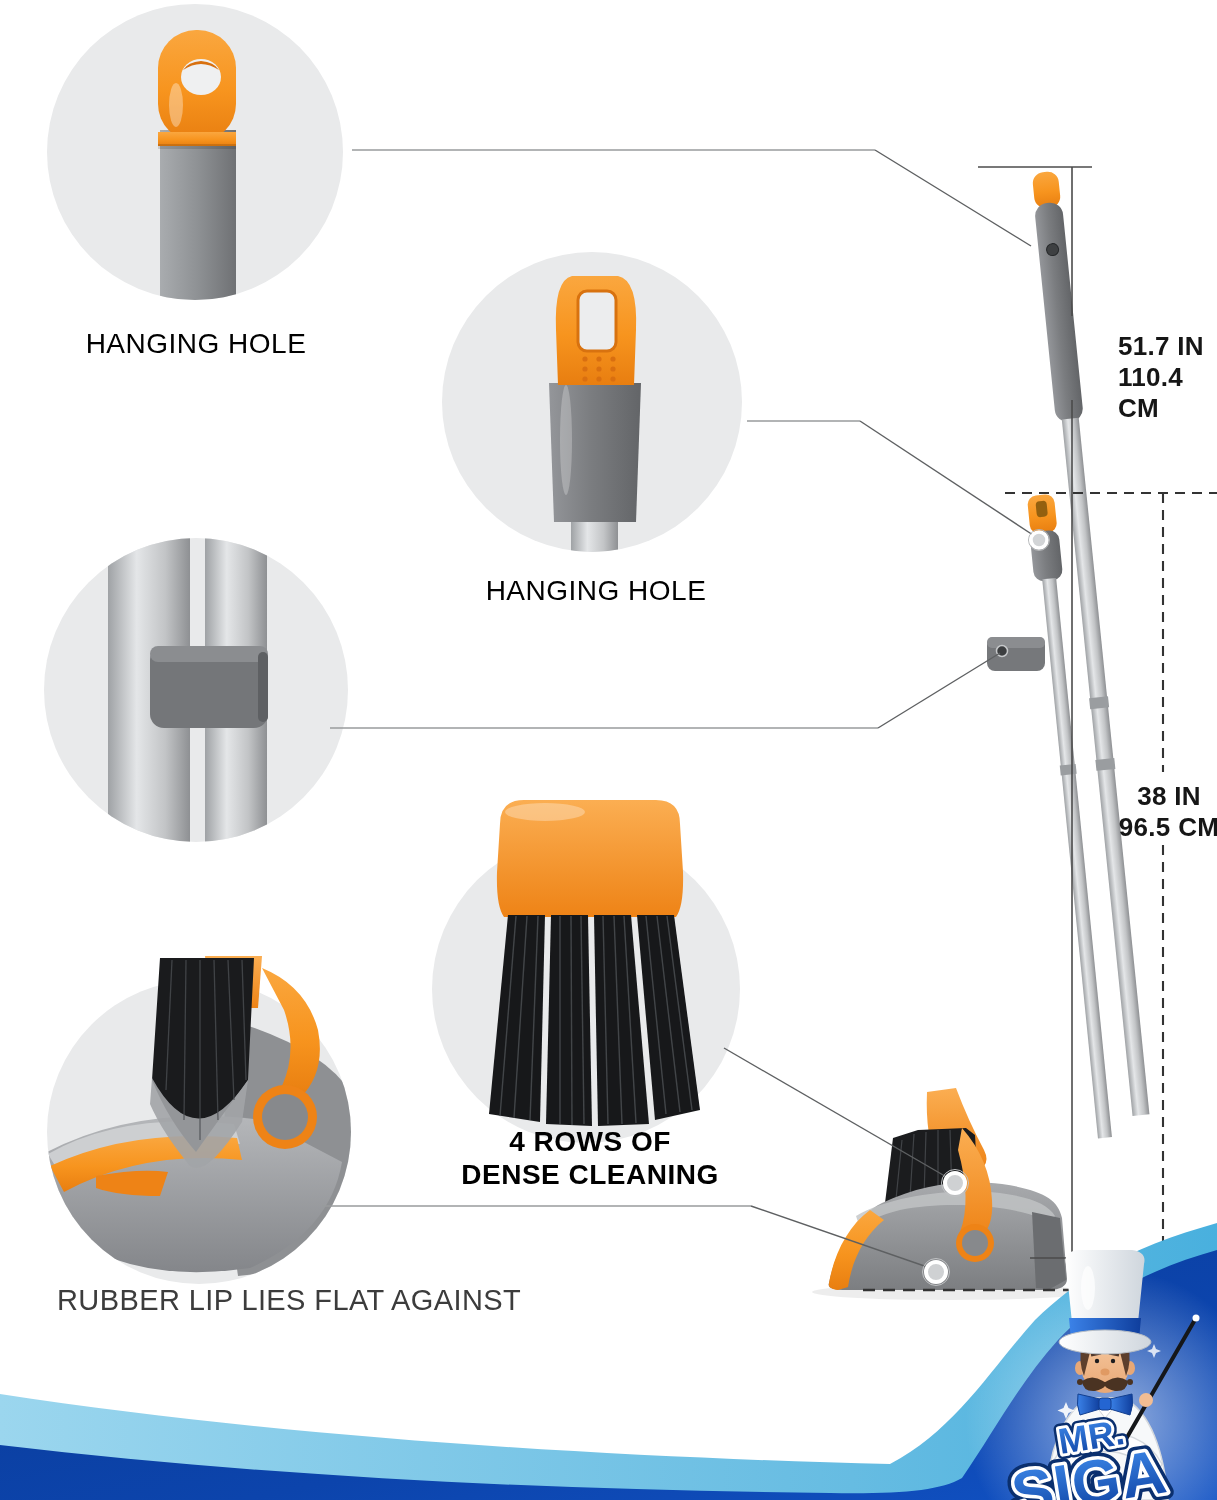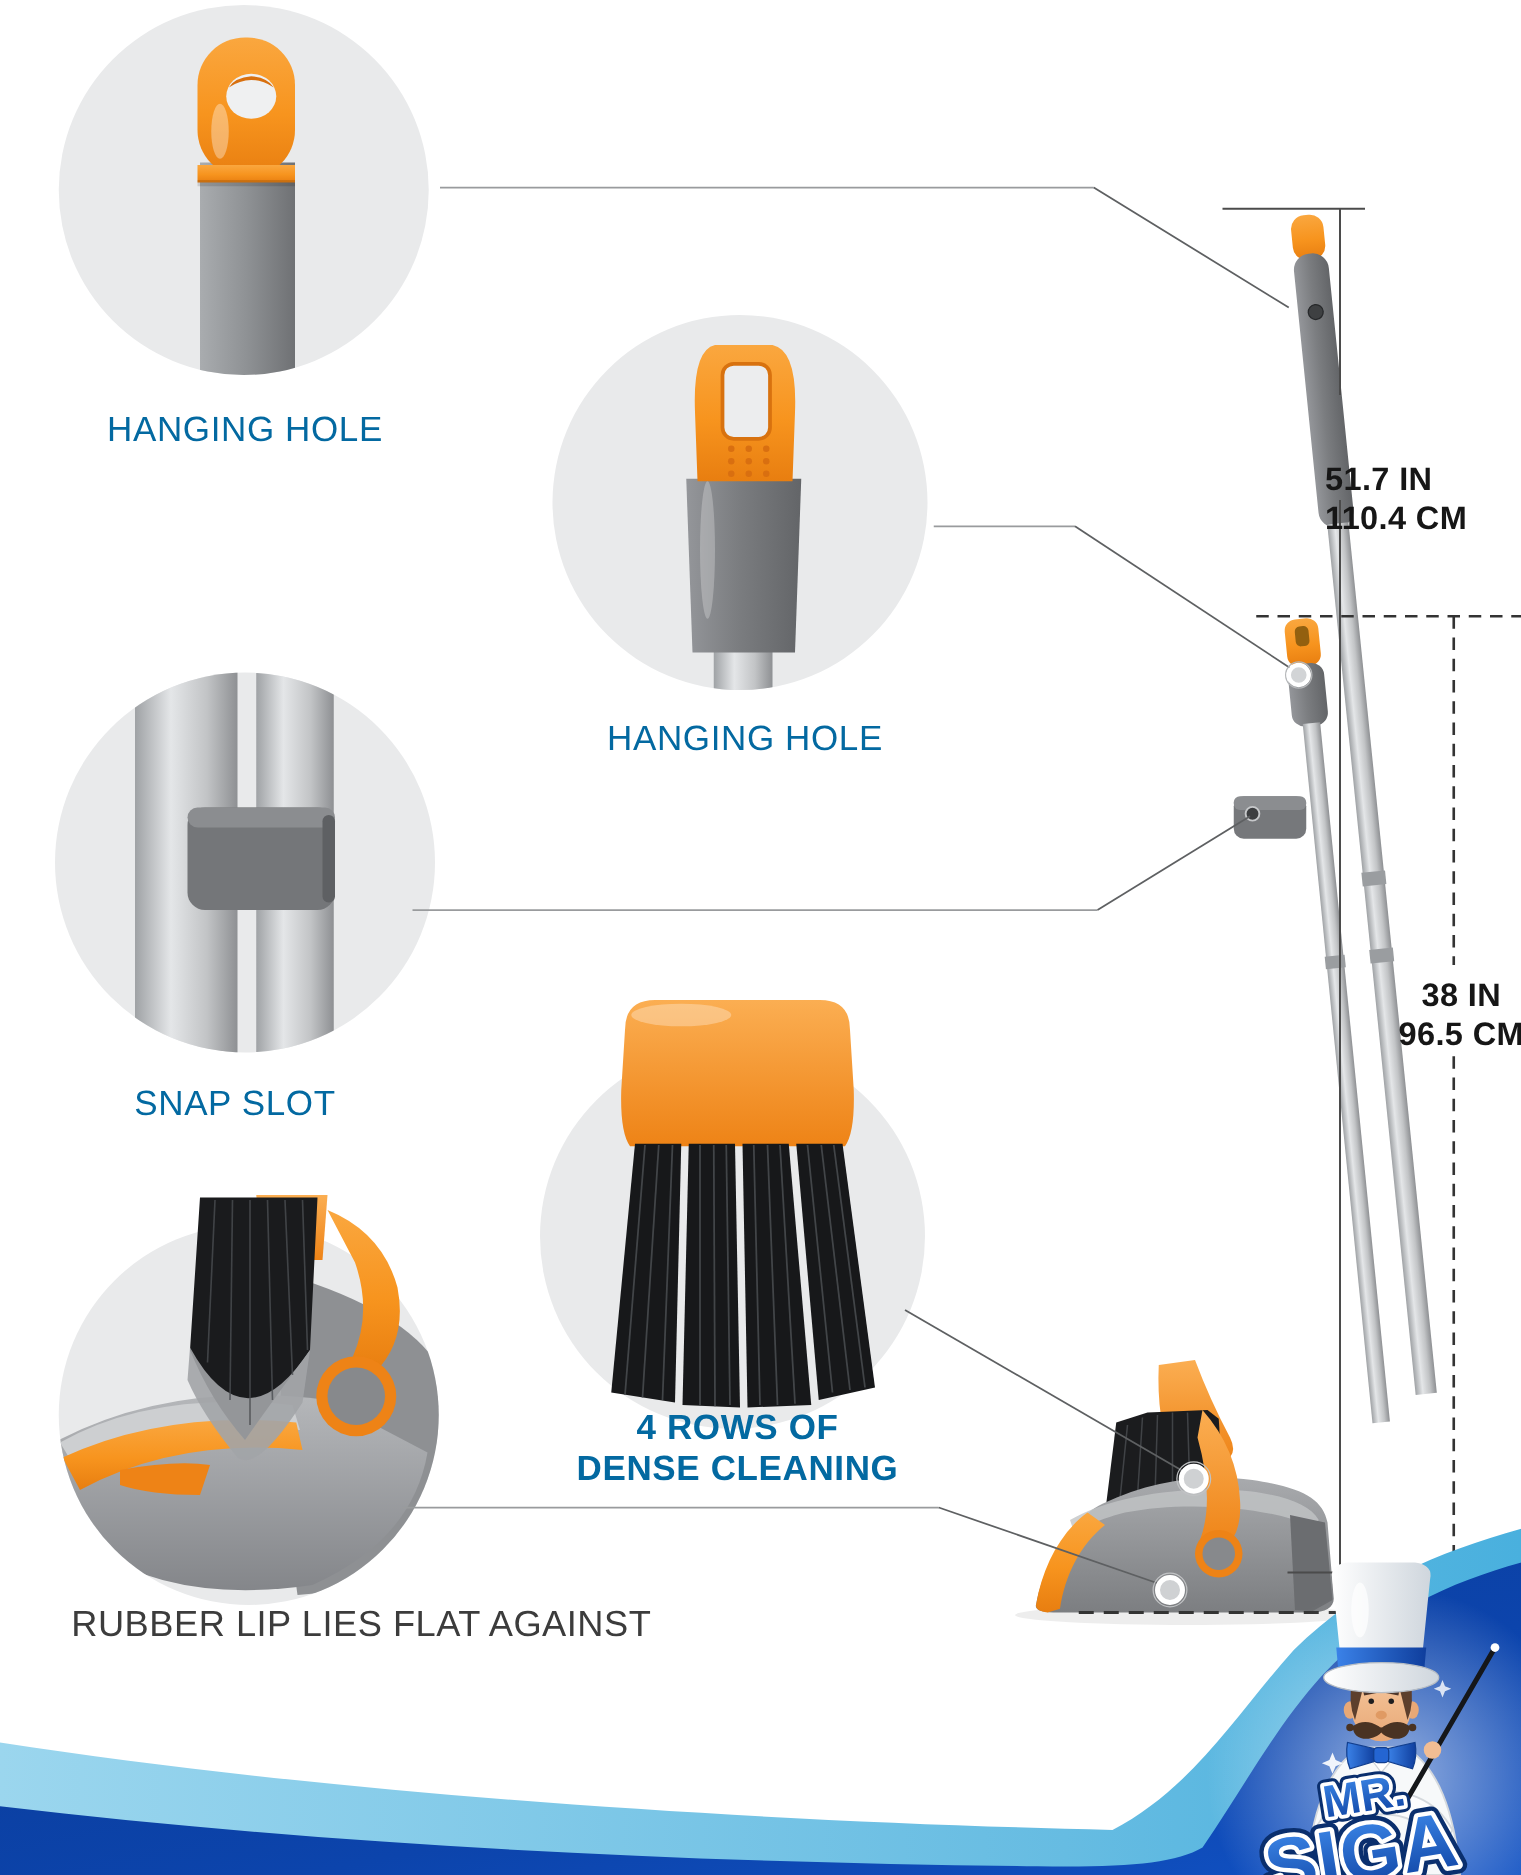--- a/index.html
+++ b/index.html
@@ -1,20 +1,20 @@
 <!DOCTYPE html>
 <html><head>
 <meta charset="utf-8">
 <style>
   html,body{margin:0;padding:0;background:#ffffff;}
   body{width:1217px;height:1500px;position:relative;overflow:hidden;
        font-family:"Liberation Sans", sans-serif;}
   #stage{position:absolute;left:0;top:0;width:1217px;height:1500px;}
   svg{position:absolute;left:0;top:0;}
-  .label{position:absolute;color:#0369a1;font-size:28px;letter-spacing:.5px;
+  .label{position:absolute;color:#000000;font-size:28px;letter-spacing:.5px;
          text-align:center;line-height:33px;}
   .footnote{position:absolute;color:#3c3c3c;font-size:29px;letter-spacing:.4px;
             line-height:43px;text-align:left;}
   .dim{position:absolute;color:#161616;font-weight:bold;font-size:26px;
        line-height:31px;letter-spacing:.3px;}
   .dim.left{text-align:left;}
   .dim.center{text-align:center;}
 </style>
 </head>
 <body>
@@ -326,32 +326,31 @@
       <text x="1008" y="1502" font-size="62" letter-spacing="1" fill="url(#gradTextBlue)" stroke="#0A2F6E" stroke-width="14" paint-order="stroke" stroke-linejoin="round">SIGA</text>
       <text x="1008" y="1502" font-size="62" letter-spacing="1" fill="url(#gradTextBlue)" stroke="#FFFFFF" stroke-width="7" paint-order="stroke" stroke-linejoin="round">SIGA</text>
     </g>
   </g>
 </svg>
 
 <div class="label" style="left:46px;top:327px;width:300px;">HANGING HOLE</div>
 
 <div class="label" style="left:446px;top:574px;width:300px;">HANGING HOLE</div>
 
-<div class="label" style="left:38px;top:866px;width:300px;">SNAP SLOT</div>
 
 <div class="label" style="left:440px;top:1125px;width:300px;font-weight:bold;">
   <div>4 ROWS OF</div>
   <div>DENSE CLEANING</div>
 </div>
 
 <div class="footnote" style="left:40px;top:1279px;width:1010px;margin-left:17px;">
   <div>RUBBER LIP LIES FLAT AGAINST</div>
 </div>
 
-<div class="dim left" style="left:1060px;top:331px;margin-top:37px;">
+<div class="dim left" style="left:1118px;top:331px;">
   <div>51.7 IN</div>
   <div>110.4 CM</div>
 </div>
 
 <div class="dim center" style="left:1106px;top:781px;width:126px;">
   <div>38 IN</div>
   <div>96.5 CM</div>
 </div>
 
 </div>

